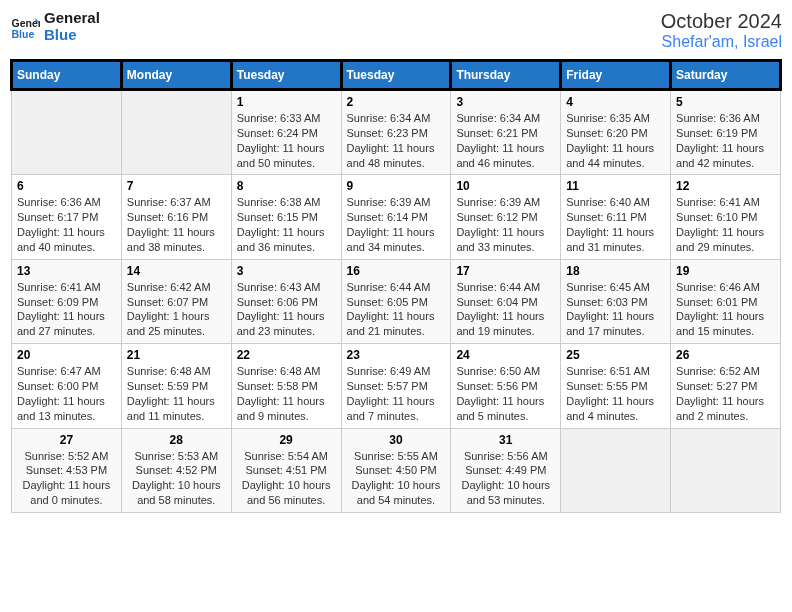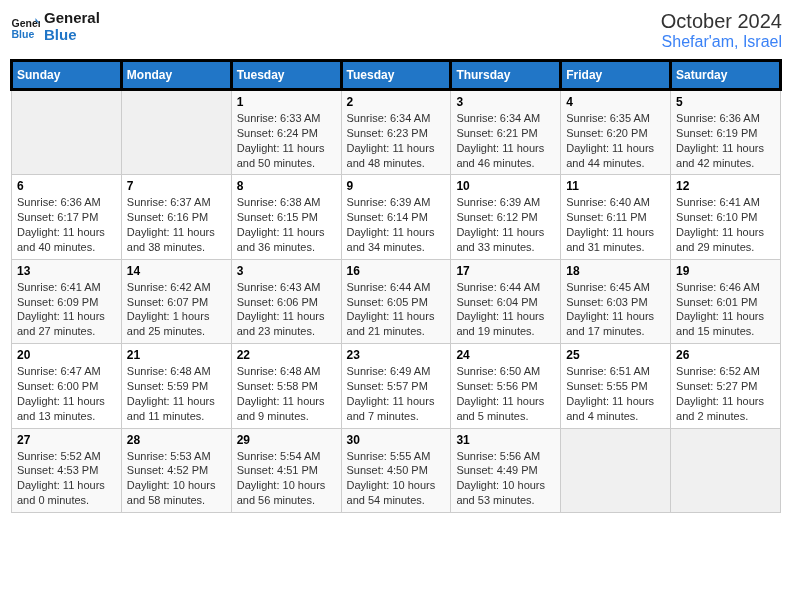--- a/index.html
+++ b/index.html
@@ -74,20 +74,21 @@
     .day-info {
       font-size: 11px;
       color: #333;
       line-height: 1.35;
     }
     .empty-cell {
       background: #f0f0f0 !important;
     }
     .last-row td {
       height: 70px;
+      text-align: center;
     }
   </style>
 </head>
 <body>
 
 <div class="header-area">
   <div class="logo">
     <svg class="logo-icon" viewBox="0 0 40 40">
       <text x="2" y="20" font-size="14" font-weight="bold" fill="#1a1a1a">General</text>
       <text x="2" y="34" font-size="14" font-weight="bold" fill="#2176c7">Blue</text>

